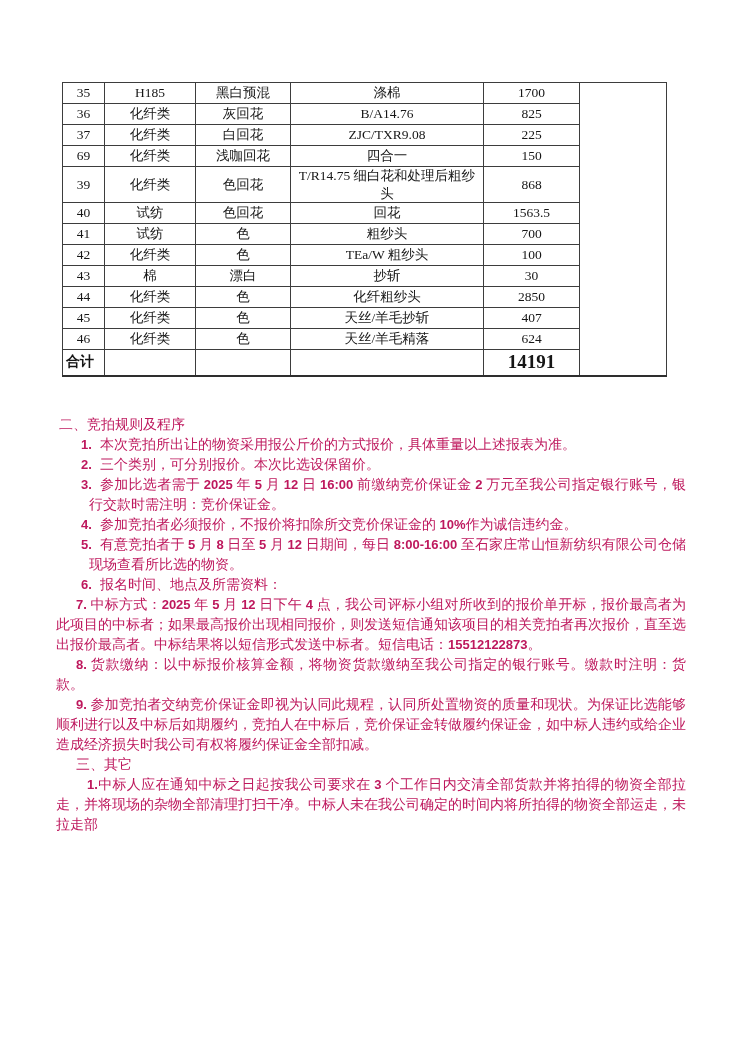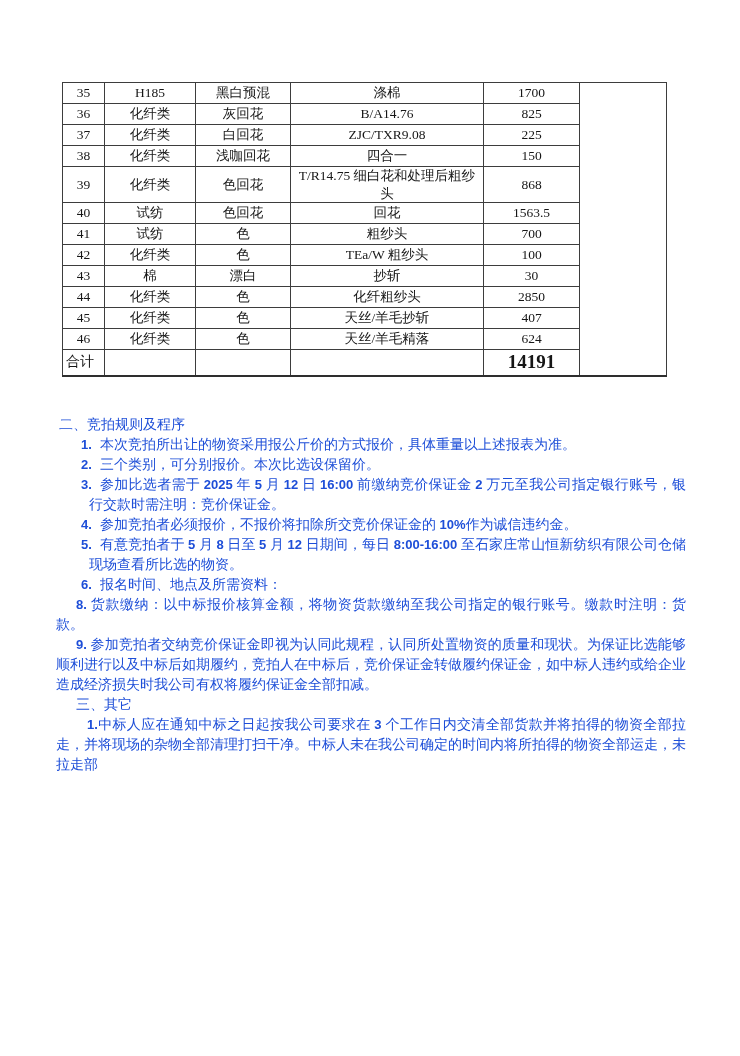--- a/index.html
+++ b/index.html
@@ -13,26 +13,26 @@
     border-collapse:collapse;table-layout:fixed;
     border-bottom:2px solid #2e2e2e;
   }
   .materials td{
     border:1px solid #3d3d3d;
     text-align:center;vertical-align:middle;
     font-size:13.5px;line-height:1.3;height:20px;padding:0 2px;
     color:#161616;overflow:hidden;
   }
   .materials td.c5{border-top:1px solid #3d3d3d;}
-  .materials .total-label{text-align:left;font-weight:normal;padding-left:3px;font-size:14px;}
+  .materials .total-label{text-align:left;font-weight:bold;padding-left:3px;font-size:14px;}
   .materials .total-value{font-weight:bold;font-size:19px;}
   
   .rules{
     position:absolute;left:56px;top:415px;width:630px;
-    font-size:14px;line-height:20px;color:#1d4ed8;
+    font-size:14px;line-height:20px;color:#be185d;
     text-align:justify;
   }
   .rp{position:relative;}
   .head{text-indent:3px;}
   .intro{text-indent:24px;}
   .item{padding-left:33px;text-indent:11px;}
   .item .num{position:absolute;left:25px;top:0;text-indent:0;}
   .sub{text-indent:12px;}
   .para{text-indent:20px;}
   .last{text-indent:31px;}
@@ -69,21 +69,21 @@
           <td class="c4">825</td>
         </tr>
         <tr>
           <td class="c0">37</td>
           <td class="c1">化纤类</td>
           <td class="c2">白回花</td>
           <td class="c3">ZJC/TXR9.08</td>
           <td class="c4">225</td>
         </tr>
         <tr>
-          <td class="c0">38</td>
+          <td class="c0">69</td>
           <td class="c1">化纤类</td>
           <td class="c2">浅咖回花</td>
           <td class="c3">四合一</td>
           <td class="c4">150</td>
         </tr>
         <tr>
           <td class="c0">39</td>
           <td class="c1">化纤类</td>
           <td class="c2">色回花</td>
           <td class="c3">T/R14.75 细白花和处理后粗纱头</td>
@@ -149,19 +149,20 @@
   </table>
 
   <div class="rules">
       <div class="rp head">二、竞拍规则及程序</div>
       <div class="rp item"><span class="num lat">1.</span>本次竞拍所出让的物资采用报公斤价的方式报价，具体重量以上述报表为准。</div>
       <div class="rp item"><span class="num lat">2.</span>三个类别，可分别报价。本次比选设保留价。</div>
       <div class="rp item"><span class="num lat">3.</span>参加比选者需于 <span class="lat">2025</span> 年 <span class="lat">5</span> 月 <span class="lat">12</span> 日 <span class="lat">16:00</span> 前缴纳竞价保证金 <span class="lat">2</span> 万元至我公司指定银行账号，银行交款时需注明：竞价保证金。</div>
       <div class="rp item"><span class="num lat">4.</span>参加竞拍者必须报价，不报价将扣除所交竞价保证金的 <span class="lat">10%</span>作为诚信违约金。</div>
       <div class="rp item"><span class="num lat">5.</span>有意竞拍者于 <span class="lat">5</span> 月 <span class="lat">8</span> 日至 <span class="lat">5</span> 月 <span class="lat">12</span> 日期间，每日 <span class="lat">8:00-16:00</span> 至石家庄常山恒新纺织有限公司仓储现场查看所比选的物资。</div>
       <div class="rp item"><span class="num lat">6.</span>报名时间、地点及所需资料：</div>
+      <div class="rp para"><span class="lat">7.</span> 中标方式：<span class="lat">2025</span> 年 <span class="lat">5</span> 月 <span class="lat">12</span> 日下午 <span class="lat">4</span> 点，我公司评标小组对所收到的报价单开标，报价最高者为此项目的中标者；如果最高报价出现相同报价，则发送短信通知该项目的相关竞拍者再次报价，直至选出报价最高者。中标结果将以短信形式发送中标者。短信电话：<span class="lat">15512122873</span>。</div>
       <div class="rp para"><span class="lat">8.</span> 货款缴纳：以中标报价核算金额，将物资货款缴纳至我公司指定的银行账号。缴款时注明：货款。</div>
       <div class="rp para"><span class="lat">9.</span> 参加竞拍者交纳竞价保证金即视为认同此规程，认同所处置物资的质量和现状。为保证比选能够顺利进行以及中标后如期履约，竞拍人在中标后，竞价保证金转做履约保证金，如中标人违约或给企业造成经济损失时我公司有权将履约保证金全部扣减。</div>
       <div class="rp para">三、其它</div>
       <div class="rp last"><span class="lat">1.</span>中标人应在通知中标之日起按我公司要求在 <span class="lat">3</span> 个工作日内交清全部货款并将拍得的物资全部拉走，并将现场的杂物全部清理打扫干净。中标人未在我公司确定的时间内将所拍得的物资全部运走，未拉走部</div>
     </div>
 
 </div>
 
 </body></html>

